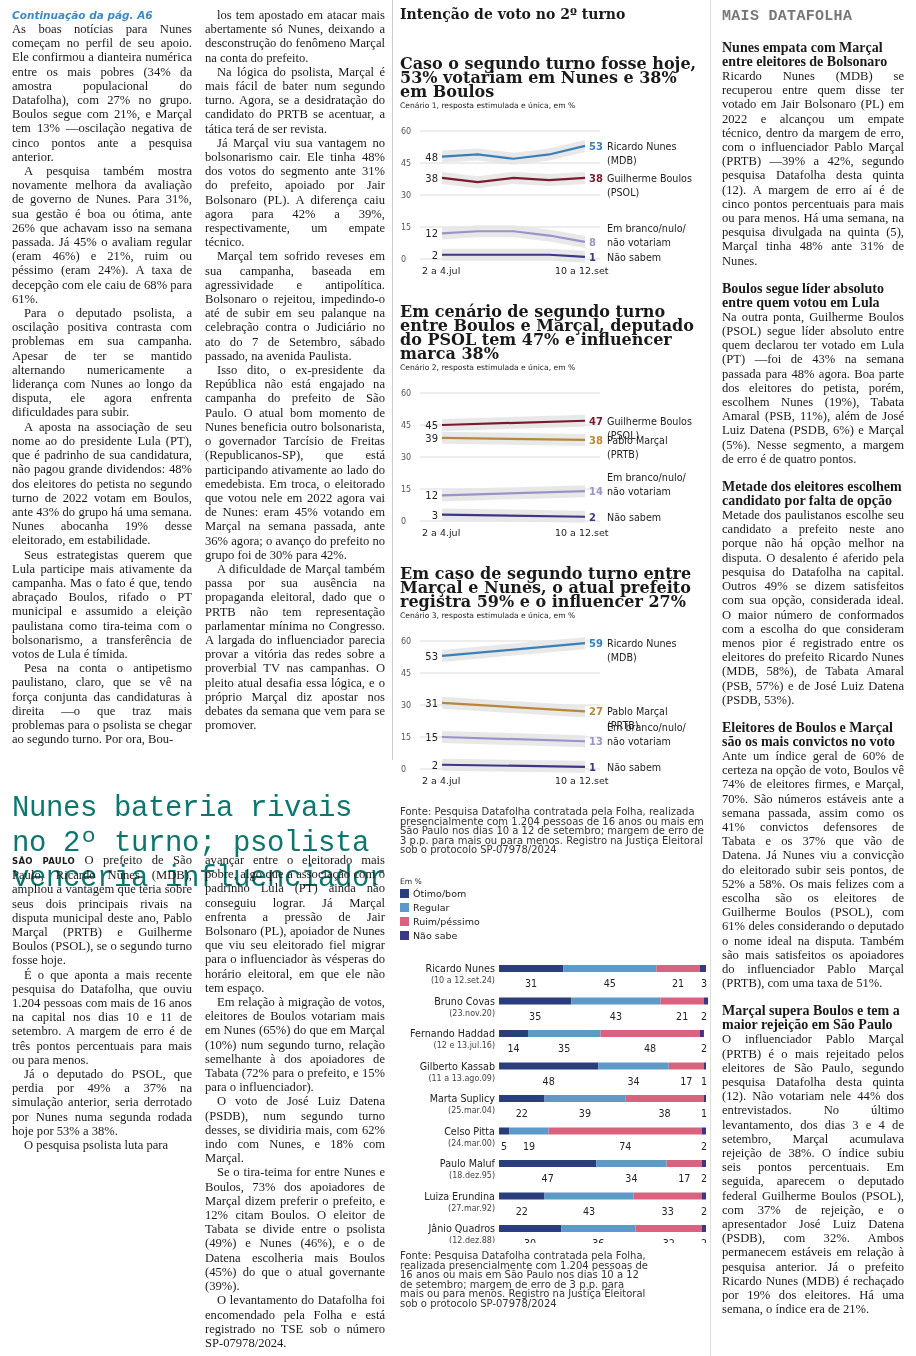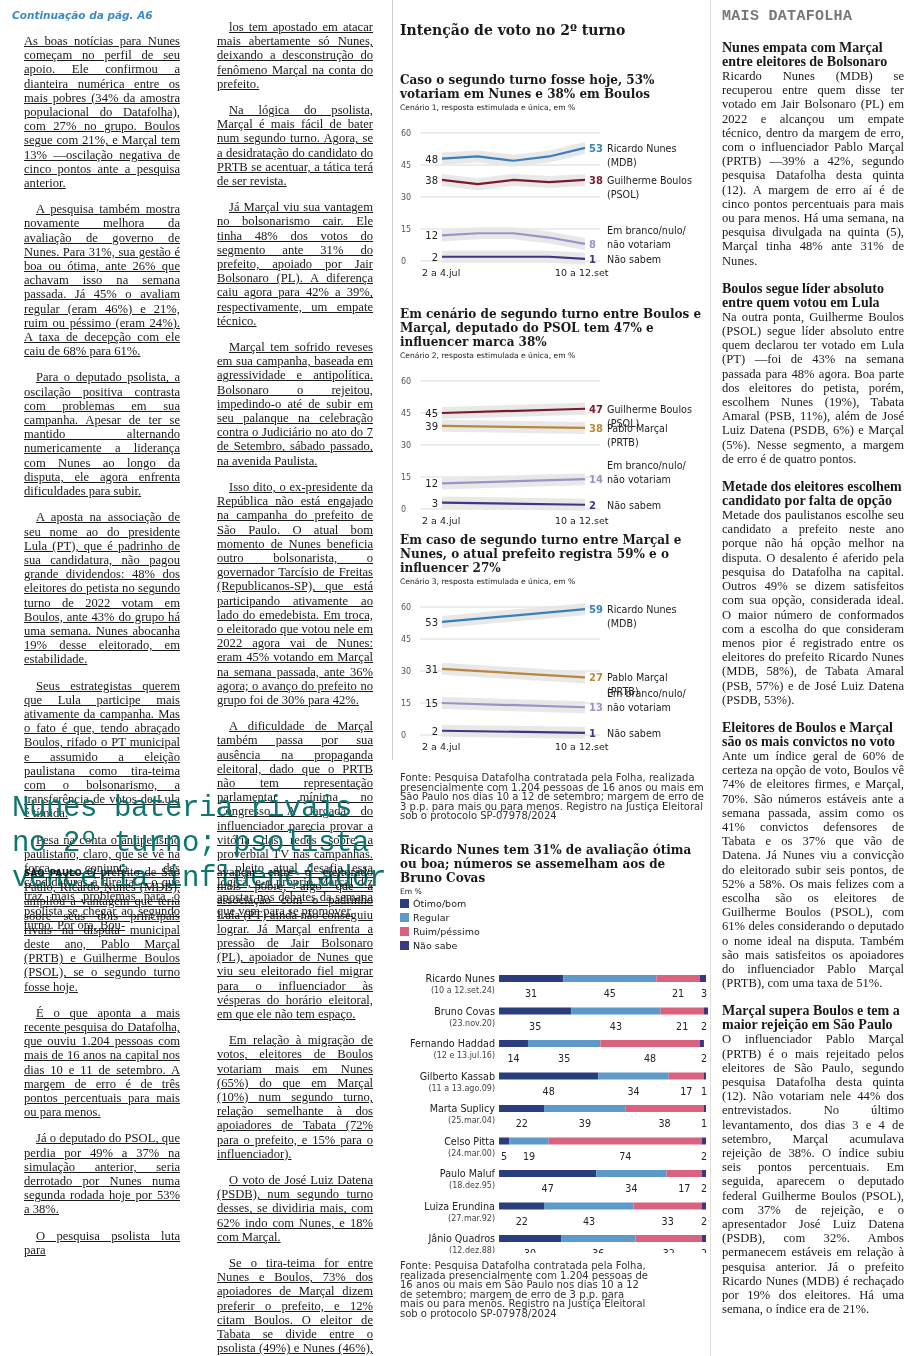--- a/index.html
+++ b/index.html
@@ -1,26 +1,26 @@
 <!DOCTYPE html>
 <html><head>
 <meta charset="utf-8">
 <style>
   html,body{margin:0;padding:0;background:#fff;}
   body{width:916px;height:1356px;position:relative;overflow:hidden;color:#1a1a1a;font-family:"DejaVu Serif",serif;}
   .col{position:absolute;top:0;}
   .body-text{font-family:"Liberation Serif",serif;font-size:12.6px;line-height:14.2px;text-align:justify;hyphens:auto;}
-  .body-text p{margin:12px;text-indent:12px;text-decoration:underline;}
+  .body-text p{margin:0;text-indent:12px;}
   .body-text p.noindent{text-indent:0;}
   .kicker{font-family:"DejaVu Sans",sans-serif;font-style:italic;font-weight:bold;font-size:10.5px;color:#3d8ac0;line-height:14px;}
   .headline{position:absolute;left:12px;top:772px;width:380px;font-family:Liberation Mono, monospace;font-size:29px;line-height:35px;font-weight:normal;letter-spacing:-0.4px;color:#0f766e;}
   .dateline{font-family:"DejaVu Sans",sans-serif;font-weight:bold;font-size:8.5px;letter-spacing:0.3px;}
   .byline{font-family:"DejaVu Sans",sans-serif;font-weight:bold;font-size:9px;margin-top:4px;}
   .chart-title-main{font-family:"DejaVu Serif",serif;font-weight:bold;font-size:14px;line-height:17px;}
-  .chart-title{font-family:"DejaVu Serif",serif;font-weight:bold;font-size:12px;line-height:14px;margin:0;}
+  .chart-title{font-family:"DejaVu Serif",serif;font-weight:bold;font-size:16px;line-height:14px;margin:0;}
   .chart-sub{font-family:"DejaVu Sans",sans-serif;font-size:7.6px;line-height:10px;margin-top:2px;}
   .fonte{font-family:"DejaVu Sans",sans-serif;font-size:10px;line-height:9.6px;color:#333;}
   .side-kicker{font-family:Liberation Mono, monospace;font-weight:bold;font-size:15px;color:#777;letter-spacing:0.3px;}
   .side-h{font-family:"Liberation Serif",serif;font-weight:bold;font-size:14px;line-height:14px;margin:0;}
   .side-text{font-family:"Liberation Serif",serif;font-size:12.6px;line-height:14.2px;text-align:justify;margin:0;}
   .side-block{margin-bottom:14px;}
   svg text{font-family:"DejaVu Sans",sans-serif;}
   .legend{font-family:"DejaVu Sans",sans-serif;font-size:9.5px;line-height:14px;}
   .legend .sw{display:inline-block;width:9px;height:9px;margin-right:4px;vertical-align:-1px;}
   .divider{position:absolute;background:#ccc;}
@@ -67,21 +67,21 @@
       <p>O voto de José Luiz Datena (PSDB), num segundo turno desses, se dividiria mais, com 62% indo com Nunes, e 18% com Marçal.</p>
       <p>Se o tira-teima for entre Nunes e Boulos, 73% dos apoiadores de Marçal dizem preferir o prefeito, e 12% citam Boulos. O eleitor de Tabata se divide entre o psolista (49%) e Nunes (46%), e o de Datena escolheria mais Boulos (45%) do que o atual governante (39%).</p>
       <p>O levantamento do Datafolha foi encomendado pela Folha e está registrado no TSE sob o número SP-07978/2024.</p>
     </div>
   <div class="byline">Igor Gielow</div>
 </div>
 
 <div class="divider" style="left:392px;top:0;width:1px;height:760px;"></div>
 <div class="divider" style="left:710px;top:0;width:1px;height:1356px;background:#ddd;"></div>
 
-<div class="col" style="left:400px;top:22px;width:305px;">
+<div class="col" style="left:400px;top:6px;width:305px;">
   <div class="chart-title-main">Intenção de voto no 2º turno</div>
 
   <div style="margin-top:34px;">
     <p class="chart-title">Caso o segundo turno fosse hoje, 53% votariam em Nunes e 38% em Boulos</p>
     <div class="chart-sub">Cenário 1, resposta estimulada e única, em %</div>
     <svg id="lc0" width="305" height="168">
         <line x1="20" x2="200" y1="148" y2="148" stroke="#d0d0d0" stroke-width="0.8"></line>
         <text x="1" y="151" font-size="8" fill="#555">0</text>
         <line x1="20" x2="200" y1="116" y2="116" stroke="#d0d0d0" stroke-width="0.8"></line>
         <text x="1" y="119" font-size="8" fill="#555">15</text>
@@ -154,21 +154,21 @@
         <text x="207" y="122.13333333333333" font-size="9.6" fill="#222">não votariam</text>
         <polyline points="42,141.6 185,143.73333333333332" fill="none" stroke="#3c3784" stroke-width="2.2"></polyline>
         <text x="38" y="145.6" font-size="10" text-anchor="end" fill="#222">3</text>
         <text x="189" y="147.73333333333332" font-size="10" font-weight="bold" fill="#3c3784">2</text>
         <text x="207" y="147.73333333333332" font-size="9.6" fill="#222">Não sabem</text>
         <text x="22" y="163" font-size="9.5" fill="#222">2 a 4.jul</text>
         <text x="155" y="163" font-size="9.5" fill="#222">10 a 12.set</text>
       </svg>
   </div>
 
-  <div style="">
+  <div style="margin-top:22px;">
     <p class="chart-title">Em caso de segundo turno entre Marçal e Nunes, o atual prefeito registra 59% e o influencer 27%</p>
     <div class="chart-sub">Cenário 3, resposta estimulada e única, em %</div>
     <svg id="lc2" width="305" height="168">
         <line x1="20" x2="200" y1="148" y2="148" stroke="#d0d0d0" stroke-width="0.8"></line>
         <text x="1" y="151" font-size="8" fill="#555">0</text>
         <line x1="20" x2="200" y1="116" y2="116" stroke="#d0d0d0" stroke-width="0.8"></line>
         <text x="1" y="119" font-size="8" fill="#555">15</text>
         <line x1="20" x2="200" y1="84" y2="84" stroke="#d0d0d0" stroke-width="0.8"></line>
         <text x="1" y="87" font-size="8" fill="#555">30</text>
         <line x1="20" x2="200" y1="52" y2="52" stroke="#d0d0d0" stroke-width="0.8"></line>
@@ -199,21 +199,20 @@
         <text x="189" y="149.86666666666667" font-size="10" font-weight="bold" fill="#3c3784">1</text>
         <text x="207" y="149.86666666666667" font-size="9.6" fill="#222">Não sabem</text>
         <text x="22" y="163" font-size="9.5" fill="#222">2 a 4.jul</text>
         <text x="155" y="163" font-size="9.5" fill="#222">10 a 12.set</text>
       </svg>
   </div>
 
   <div class="fonte" style="margin-top:14px;">Fonte: Pesquisa Datafolha contratada pela Folha, realizada presencialmente com 1.204 pessoas de 16 anos ou mais em São Paulo nos dias 10 a 12 de setembro; margem de erro de 3 p.p. para mais ou para menos. Registro na Justiça Eleitoral sob o protocolo SP-07978/2024</div>
 
   <div style="margin-top:22px;">
-    <p class="chart-title">Ricardo Nunes tem 31% de avaliação ótima ou boa; números se assemelham aos de Bruno Covas</p>
     <div class="chart-sub">Em %</div>
     <div class="legend" id="legend">
         <div><span class="sw" style="background: rgb(42, 61, 124);"></span><span>Ótimo/bom</span></div>
         <div><span class="sw" style="background: rgb(93, 154, 200);"></span><span>Regular</span></div>
         <div><span class="sw" style="background: rgb(217, 98, 126);"></span><span>Ruim/péssimo</span></div>
         <div><span class="sw" style="background: rgb(60, 55, 132);"></span><span>Não sabe</span></div>
       </div>
     <svg id="bc" width="310" height="300">
         <text x="95" y="29" font-size="9.6" text-anchor="end" fill="#222">Ricardo Nunes</text>
         <text x="95" y="40" font-size="8" text-anchor="end" fill="#444">(10 a 12.set.24)</text>

